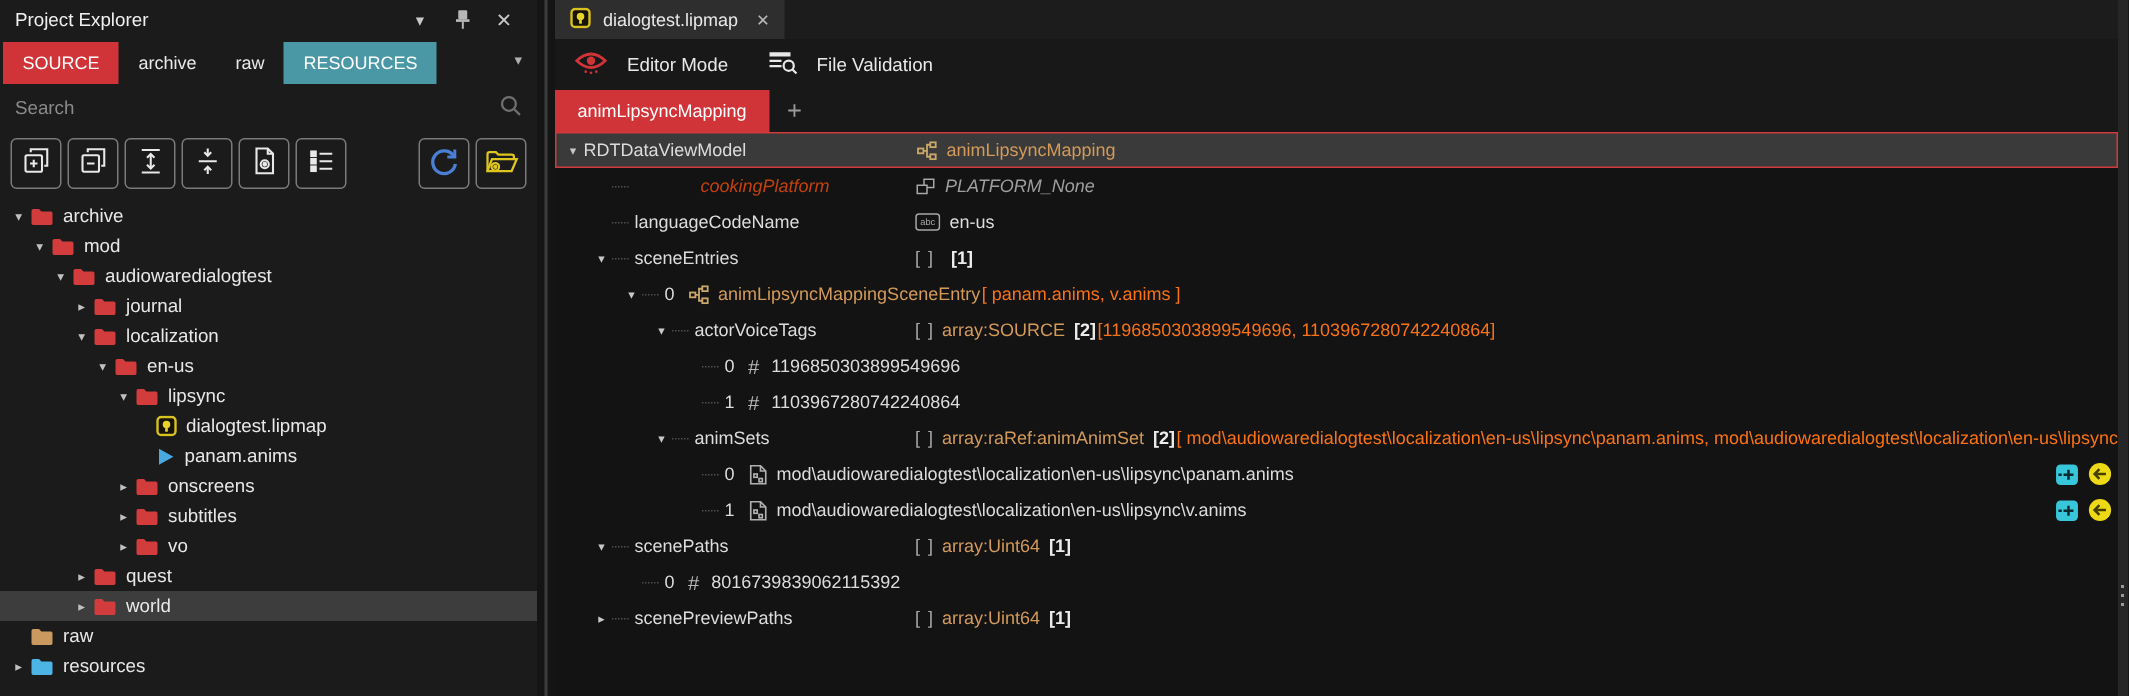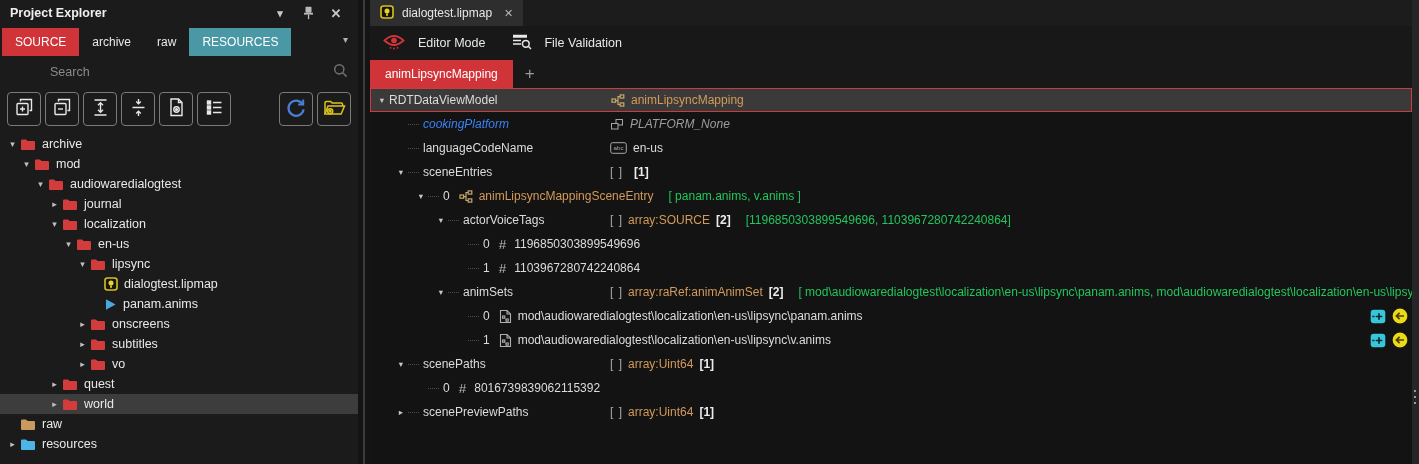--- a/index.html
+++ b/index.html
@@ -2,30 +2,30 @@
 <html><head>
 <meta charset="utf-8">
 <style>
   * { margin:0; padding:0; box-sizing:border-box; }
   html,body { width:1419px; height:464px; overflow:hidden; background:#141414;
               font-family:"Liberation Sans", sans-serif; }
   .app { position:relative; width:1419px; height:464px; background:#161616; }
 
   
   .pe { position:absolute; left:0; top:0; width:358px; height:464px; background:#1b1b1b; }
-  .pe-titlebar { height:26px; display:flex; align-items:center; padding:0 10px; gap:4px;font-weight:bold; }
+  .pe-titlebar { height:26px; display:flex; align-items:center; padding:0 10px; gap:4px; }
   .pe-title { flex:1; font-size:12.5px; color:#f0f0f0; }
   .tb-ic { width:24px; height:20px; display:flex; align-items:center; justify-content:center;
            color:#c8c8c8; font-size:11px; cursor:default; }
   .pe-tabs { height:30px; display:flex; align-items:stretch; padding:2px 2px 0 2px; position:relative; }
   .pe-tab { padding:0 13px; font-size:12px; color:#e8e8e8; display:flex; align-items:center; }
   .pe-tab.accent-red { background:#d13438; color:#fff; }
   .pe-tab.accent-teal { background:#4a98a6; color:#fff; }
   .pe-tabs .caret-right { position:absolute; right:10px; top:8px; color:#b0b0b0; font-size:10px; }
-  .pe-search { height:32px; position:relative; padding:5px 10px;margin-left:40px; }
+  .pe-search { height:32px; position:relative; padding:5px 10px; }
   .pe-search input { width:316px; height:22px; background:transparent; border:none; outline:none;
                      color:#dcdcdc; font-size:12.5px; font-family:inherit; }
   .pe-search input::placeholder { color:#8a8a8a; }
   .pe-search .mag { position:absolute; right:10px; top:7px; }
   .pe-toolbar { height:42px; display:flex; gap:4px; padding:3px 7px; align-items:center; }
   .pbtn { width:34px; height:34px; border:1px solid #7a7a7a; border-radius:4px; background:transparent;
           display:flex; align-items:center; justify-content:center; }
   .pe-toolbar .spacer { flex:1; }
   .pe-tree { position:absolute; top:134px; left:0; width:358px; bottom:0; }
   .tnode { height:20px; display:flex; align-items:center; color:#e8e8e8; font-size:12.5px; white-space:nowrap; }
@@ -57,28 +57,28 @@
   .chunk-add { color:#9a9a9a; font-size:17px; padding:0 12px; display:flex; align-items:center; }
 
   
   .grid { position:absolute; top:88px; left:0; right:0; bottom:0; font-size:12px; }
   .grow { position:relative; height:24px; display:flex; align-items:center; white-space:nowrap;
           color:#dcdcdc; overflow:hidden; }
   .grow.selected { background:#3a3a3a; border:1px solid #cf3a3a; }
   .gexp { width:14px; font-size:8.5px; color:#c8c8c8; text-align:center; flex:none; }
   .guide { width:11px; border-top:1px dotted #4e4e4e; margin:0 4px 0 0; flex:none; }
   .gname { flex:none; }
-  .gname.italic { font-style:italic; color:#3b82f6; }
+  .gname.italic { font-style:italic; color:#c2410c;margin-left:44px; }
   .vcol { position:absolute; left:240px; display:flex; align-items:center; }
   .vinline { display:flex; align-items:center; margin-left:9px; }
   .seg { display:flex; align-items:center; }
   .seg.icon { margin-right:6px; }
   .seg.orange { color:#d39a5a; }
   .seg.count { color:#ececec; font-weight:700; margin-left:6px; }
-  .seg.gray { color:#22c55e; margin-left:15px; }
+  .seg.gray { color:#f97316; margin-left:1px; }
   .seg.italic { font-style:italic; color:#9e9e9e; }
   .seg.arr { color:#a8a8a8; margin-right:5px; letter-spacing:1px; }
   .seg.hash { color:#b8b8b8; font-size:13.5px; margin-right:8px; font-weight:400; }
   .gactions { position:absolute; right:4px; top:0; height:24px; display:flex; align-items:center; gap:6px; }
 </style>
 </head>
 <body>
 
 <div class="app">
 

